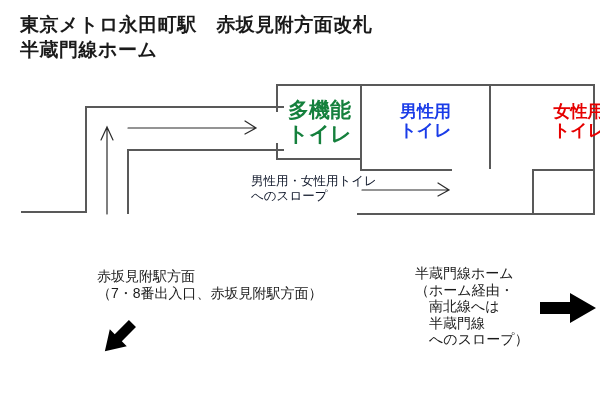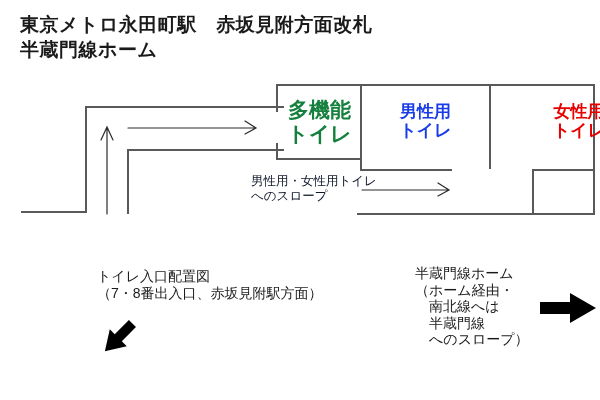--- a/index.html
+++ b/index.html
@@ -68,21 +68,21 @@
     <span>女性用</span>
     <span>トイレ</span>
   </div>
 
   <div id="mw-slope-label" class="abs">
     <div>男性用・女性用トイレ</div>
     <div>へのスロープ</div>
   </div>
 
   <div id="gate-label" class="abs">
-    <div>トイレ入口配置図</div>
+    <div>赤坂見附駅方面</div>
     <div>（7・8番出入口、赤坂見附駅方面）</div>
   </div>
   <div id="platform-label" class="abs">
     <div>半蔵門線ホーム</div>
     <div>（ホーム経由・</div>
     <div>　南北線へは</div>
     <div>　半蔵門線</div>
     <div>　へのスロープ）</div>
   </div>
 

